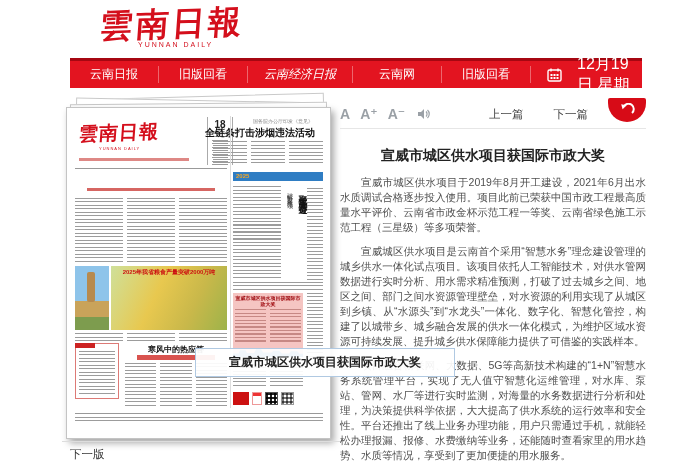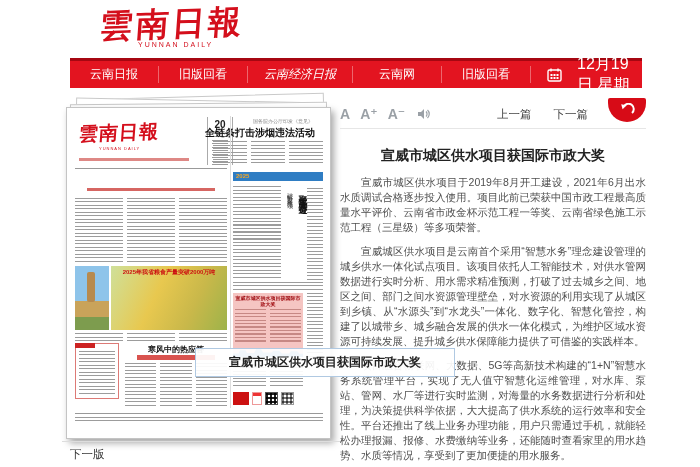--- a/index.html
+++ b/index.html
@@ -105,21 +105,21 @@
   .pager-left{display:flex;align-items:center;gap:4px;}
   .pdf-icon{width:11px;height:13px;background:#fff;border:1px solid #c33;position:relative;display:inline-block;}
   .pdf-icon:before{content:"";position:absolute;left:0;top:0;width:100%;height:5px;background:#d22;}
   .pager-next{cursor:pointer;}
   
   .article{position:absolute;left:340px;top:100px;width:306px;}
   .art-toolbar{height:28px;display:flex;align-items:center;border-bottom:1px solid #e6e6e6;position:relative;}
   .tool-font{color:#9aa0a6;font-size:14px;margin-right:10px;cursor:pointer;font-weight:bold;}
   .tool-speaker{margin-left:2px;margin-right:auto;cursor:pointer;display:flex;align-items:center;}
   .tool-nav{color:#444;font-size:11.5px;margin-right:6px;cursor:pointer;}
-  .tool-navwrap{margin-right:52px;display:flex;gap:16px;}
+  .tool-navwrap{margin-right:52px;display:flex;gap:24px;}
   .btn-return{
     position:absolute;right:0;top:-2px;width:38px;height:24px;background:#d70b17;
     border-radius:2px 2px 19px 19px;display:flex;align-items:center;justify-content:center;cursor:pointer;
   }
   .art-title{margin-top:18px;text-align:center;font-size:14px;font-weight:bold;color:#222;}
   .art-body{margin-top:10px;}
   .art-body p{
     font-size:10.5px;line-height:15px;color:#4f4f4f;text-align:justify;
     text-indent:2em;margin:0 0 9px 0;
   }
@@ -170,21 +170,21 @@
 <div class="stack2 dec"></div>
 <div class="stack3 dec"></div>
 
 <div class="paper">
   <div class="np-logo">
     <div class="np-logo-cn">雲南日報</div>
     <div class="np-logo-en">YUNNAN DAILY</div>
   </div>
   <div class="np-slogan dec"></div>
   <div class="np-datebox">
-    <div class="np-day">20</div>
+    <div class="np-day">18</div>
     <div class="tx dec" style="height:32px;margin:3px 4px 0 4px;"></div>
   </div>
   <div class="np-kicker">国务院办公厅印发《意见》</div>
   <div class="np-head-top">全链条打击涉烟违法活动</div>
   <div class="np-topcols cols">
     <div class="tx dec"></div>
       <div class="tx dec"></div>
       <div class="tx dec"></div>
   </div>
   <div class="np-divider dec"></div>

